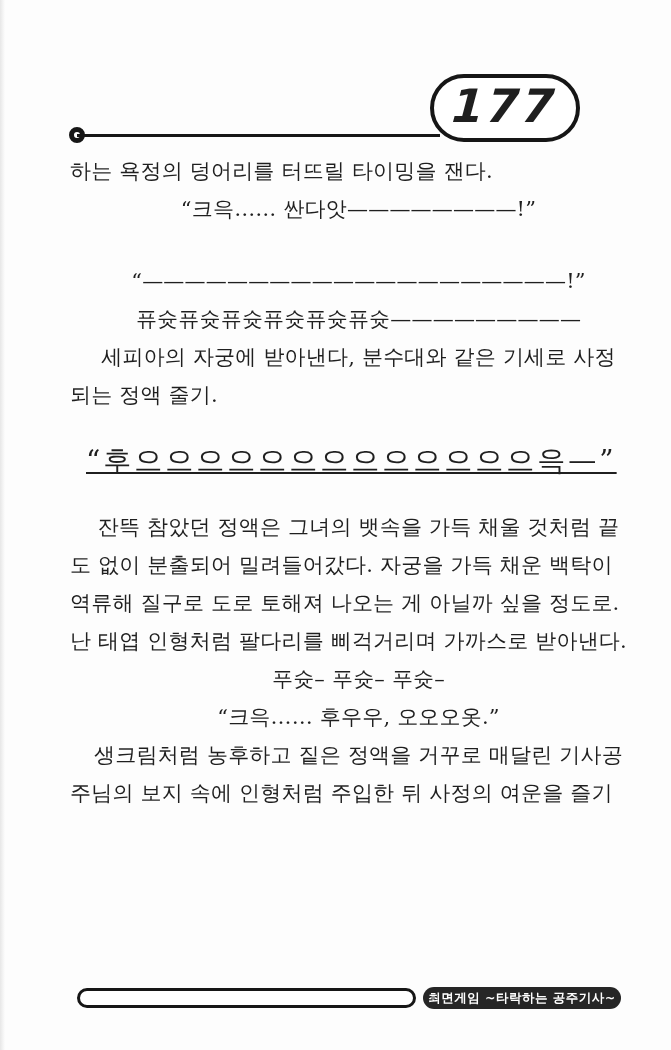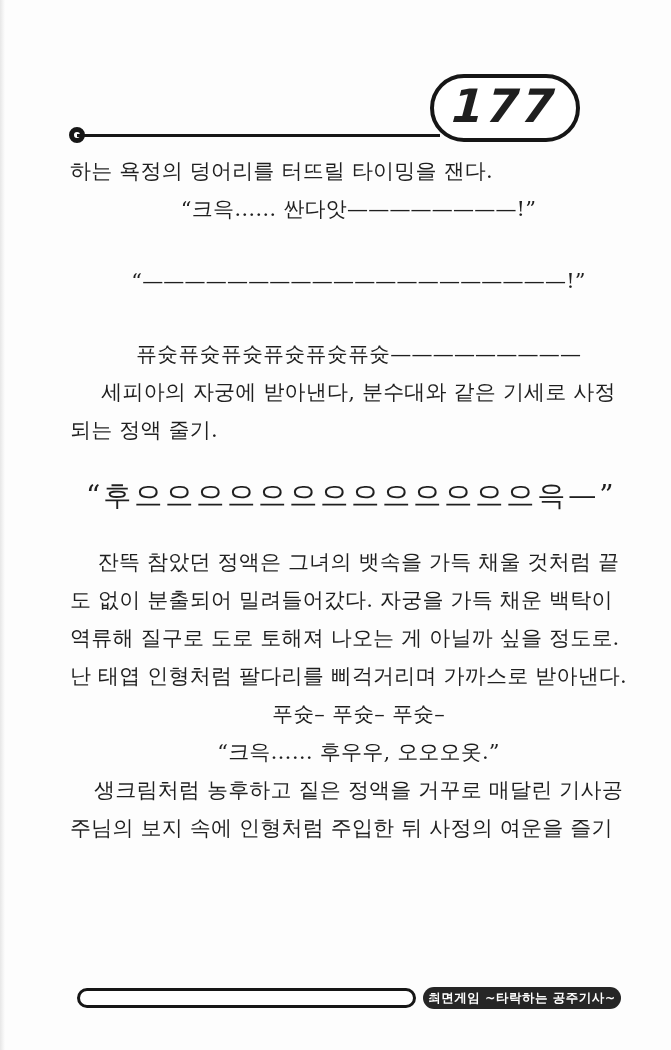--- a/index.html
+++ b/index.html
@@ -45,27 +45,28 @@
     position:absolute;left:70px;top:152px;width:556px;
   }
   .line{
     margin:0;
     font-size:21px;line-height:38px;
     letter-spacing:0.2px;
     white-space:nowrap;
   }
   .indent{padding-left:21px;text-align:center;}
   .gap-a{margin-top:34px;}
-  .gap-b{margin-top:35px;}
+  .gap-b{}
   .gap-c{margin-top:24px;}
   .big{
     font-size:28px;line-height:46px;
     margin-top:24px;
     letter-spacing:3px;
     padding-left:16px;
+    text-decoration:underline;
   }
 
   
   .footer-rule{
     position:absolute;left:77px;top:988px;width:339px;height:20px;
     border:3px solid #161616;border-radius:11px;background:#fff;
     box-sizing:border-box;
   }
   .title-badge{
     position:absolute;left:423px;top:987px;width:198px;height:22px;

